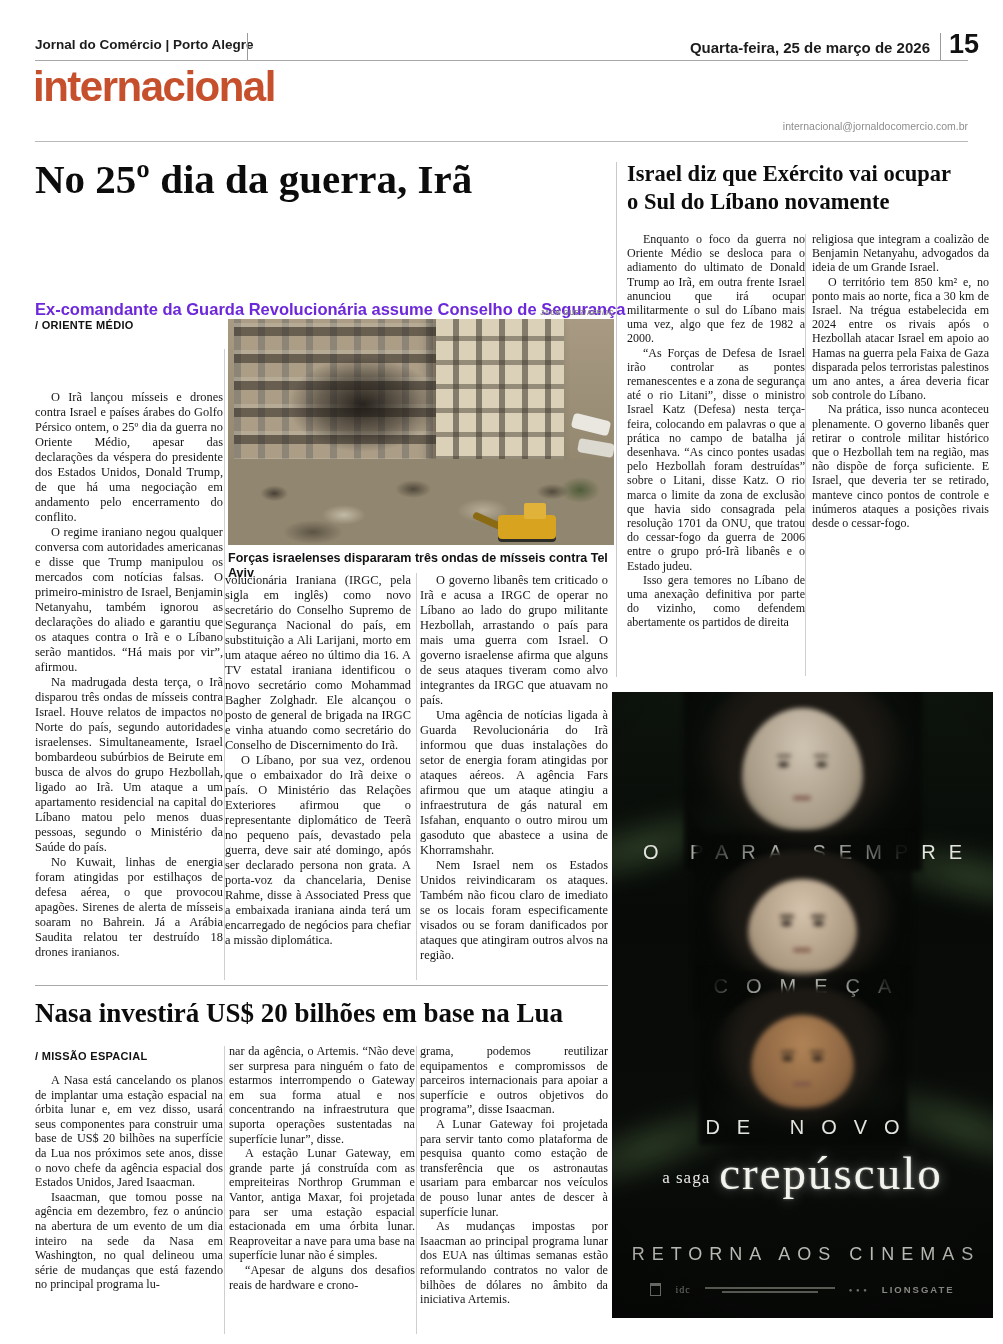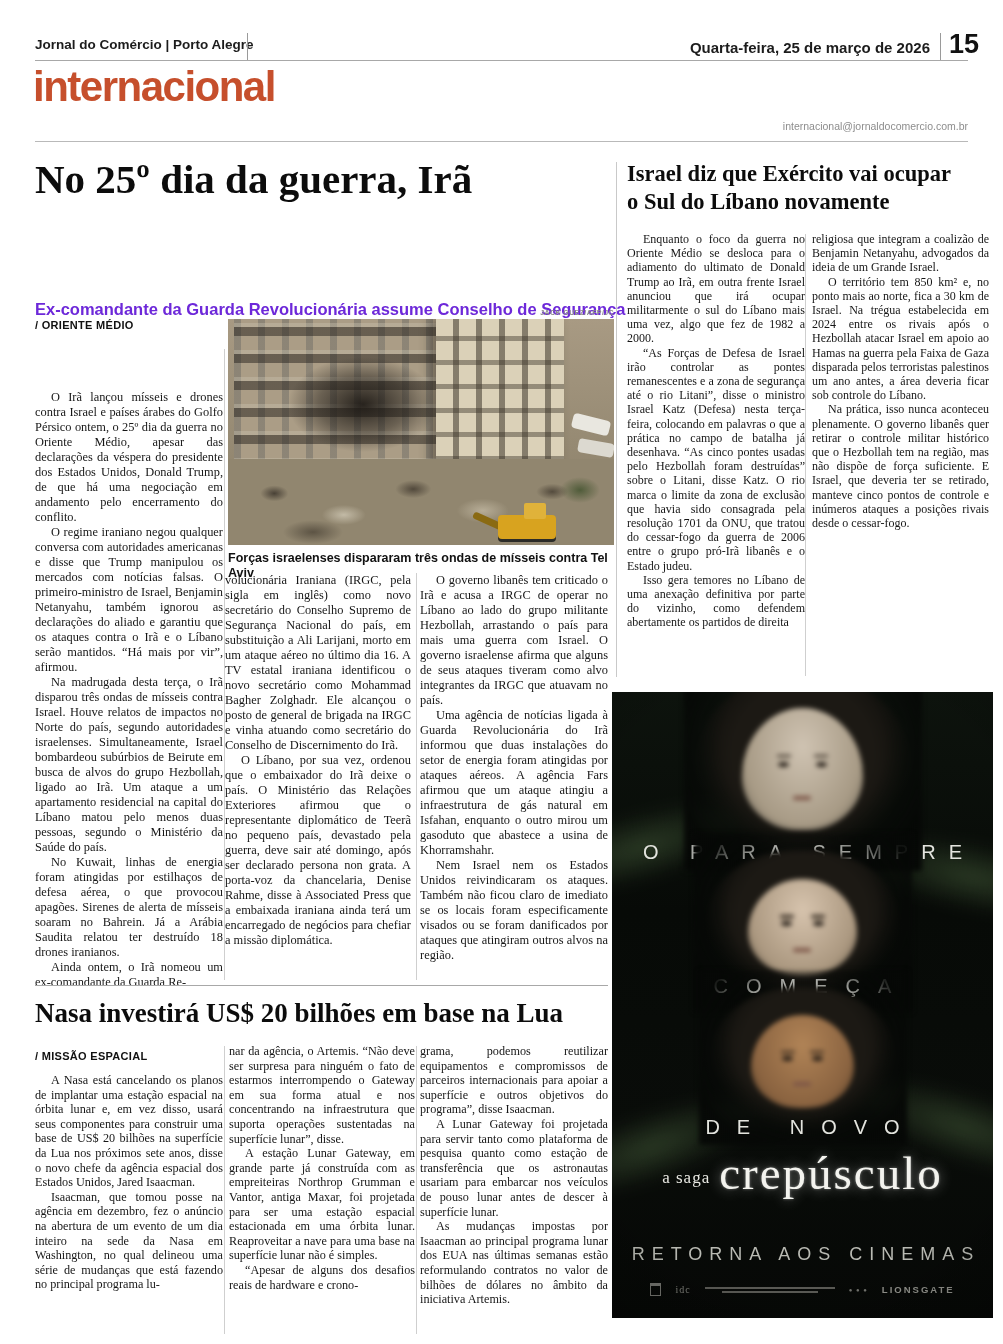--- a/index.html
+++ b/index.html
@@ -184,21 +184,20 @@
       <div class="ph-exc-cab"></div>
     </div>
   </div>
   <div class="caption">Forças israelenses dispararam três ondas de mísseis contra Tel Aviv</div>
 
   <div class="col mcol c1">
     <p class="ind">O Irã lançou mísseis e drones contra Israel e países árabes do Golfo Pérsico ontem, o 25º dia da guerra no Oriente Médio, apesar das declarações da véspera do presidente dos Estados Unidos, Donald Trump, de que há uma negociação em andamento pelo encerramento do conflito.</p>
     <p class="ind">O regime iraniano negou qualquer conversa com autoridades americanas e disse que Trump manipulou os mercados com notícias falsas. O primeiro-ministro de Israel, Benjamin Netanyahu, também ignorou as declarações do aliado e garantiu que os ataques contra o Irã e o Líbano serão mantidos. “Há mais por vir”, afirmou.</p>
     <p class="ind">Na madrugada desta terça, o Irã disparou três ondas de mísseis contra Israel. Houve relatos de impactos no Norte do país, segundo autoridades israelenses. Simultaneamente, Israel bombardeou subúrbios de Beirute em busca de alvos do grupo Hezbollah, ligado ao Irã. Um ataque a um apartamento residencial na capital do Líbano matou pelo menos duas pessoas, segundo o Ministério da Saúde do país.</p>
     <p class="ind">No Kuwait, linhas de energia foram atingidas por estilhaços de defesa aérea, o que provocou apagões. Sirenes de alerta de mísseis soaram no Bahrein. Já a Arábia Saudita relatou ter destruído 18 drones iranianos.</p>
-    <p class="ind">Ainda ontem, o Irã nomeou um ex-comandante da Guarda Re-</p>
   </div>
   <div class="col mcol c2">
     <p>volucionária Iraniana (IRGC, pela sigla em inglês) como novo secretário do Conselho Supremo de Segurança Nacional do país, em substituição a Ali Larijani, morto em um ataque aéreo no último dia 16. A TV estatal iraniana identificou o novo secretário como Mohammad Bagher Zolghadr. Ele alcançou o posto de general de brigada na IRGC e vinha atuando como secretário do Conselho de Discernimento do Irã.</p>
     <p class="ind">O Líbano, por sua vez, ordenou que o embaixador do Irã deixe o país. O Ministério das Relações Exteriores afirmou que o representante diplomático de Teerã no pequeno país, devastado pela guerra, deve sair até domingo, após ser declarado persona non grata. A porta-voz da chancelaria, Denise Rahme, disse à Associated Press que a embaixada iraniana ainda terá um encarregado de negócios para chefiar a missão diplomática.</p>
   </div>
   <div class="col mcol c3">
     <p class="ind">O governo libanês tem criticado o Irã e acusa a IRGC de operar no Líbano ao lado do grupo militante Hezbollah, arrastando o país para mais uma guerra com Israel. O governo israelense afirma que alguns de seus ataques tiveram como alvo integrantes da IRGC que atuavam no país.</p>
     <p class="ind">Uma agência de notícias ligada à Guarda Revolucionária do Irã informou que duas instalações do setor de energia foram atingidas por ataques aéreos. A agência Fars afirmou que um ataque atingiu a infraestrutura de gás natural em Isfahan, enquanto o outro mirou um gasoduto que abastece a usina de Khorramshahr.</p>
     <p class="ind">Nem Israel nem os Estados Unidos reivindicaram os ataques. Também não ficou claro de imediato se os locais foram especificamente visados ou se foram danificados por ataques que atingiram outros alvos na região.</p>
   </div>

